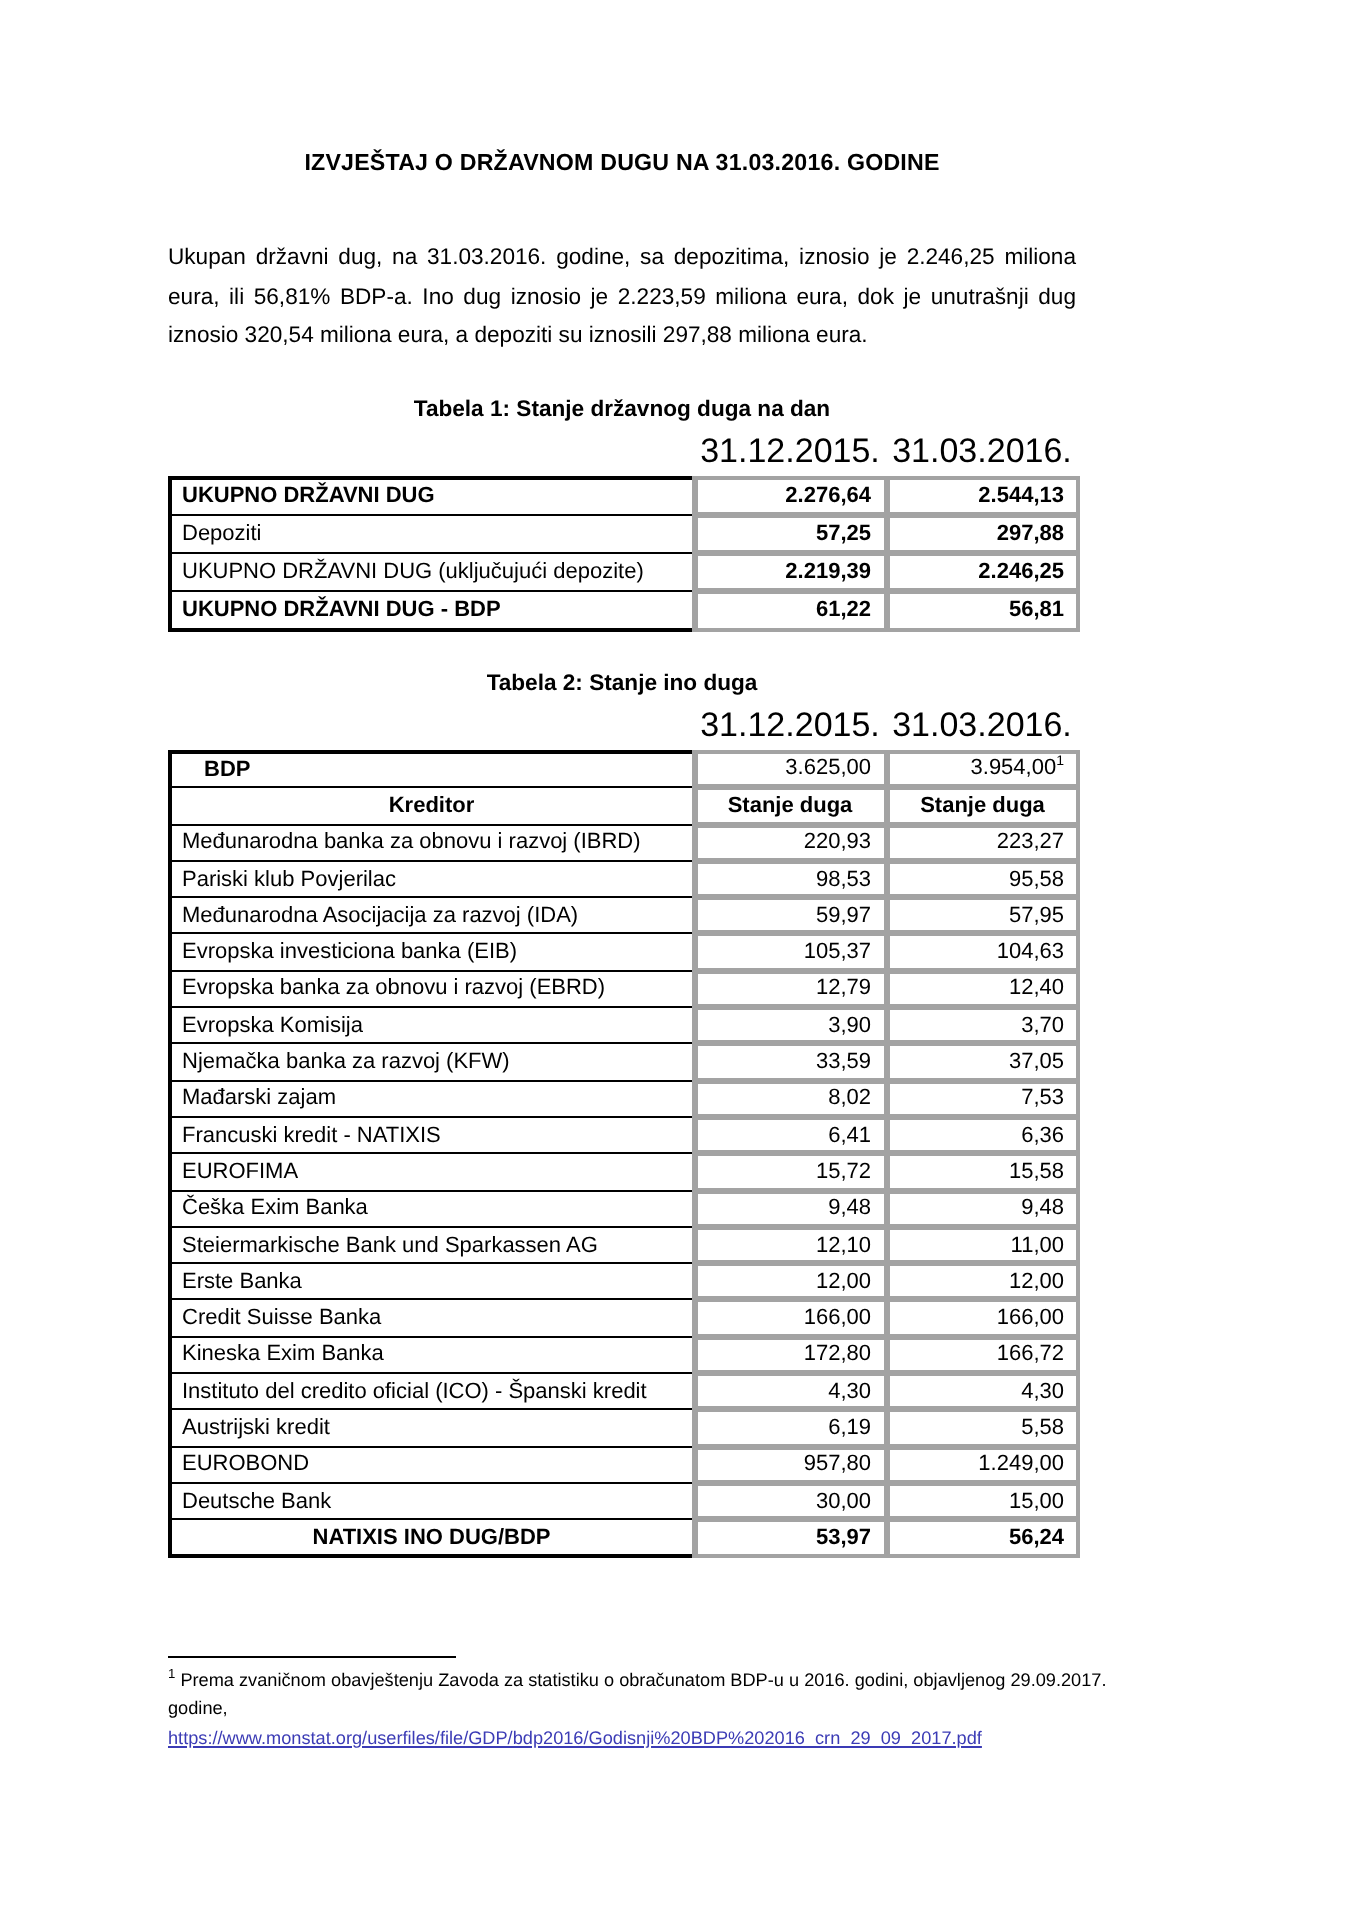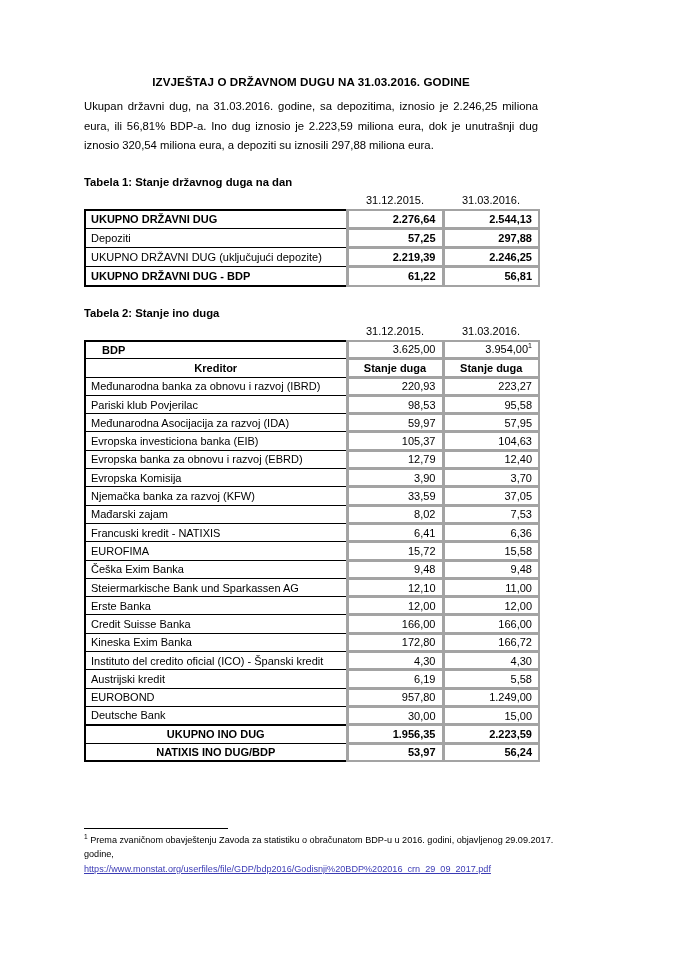--- a/index.html
+++ b/index.html
@@ -32,33 +32,34 @@
   .doc-title {
     font-size: 11.6px;
     font-weight: bold;
     text-align: center;
     letter-spacing: 0.1px;
     margin: 0 0 0 0;
     line-height: 16px;
   }
 
   .intro {
-    margin-top: 7px;
+    margin-top: 30px;
     font-size: 11.3px;
     line-height: 19.5px;
     text-align: justify;
     text-justify: inter-word;
   }
 
   .table-caption {
     font-size: 11.3px;
     font-weight: bold;
     margin-top: 19px;
     margin-bottom: 3px;
     line-height: 15px;
+    text-align: center;
   }
 
   table {
     border-collapse: collapse;
     width: 454px;
     table-layout: fixed;
     font-size: 11px;
   }
   table td, table th {
     padding: 0;
@@ -67,21 +68,21 @@
   }
 
   
   col.c-name { width: 262px; }
   col.c-num  { width:  96px; }
 
   
   .date-head td {
     border: none;
     height: 17px;
-    font-size: 11px;
+    font-size: 17px;
     text-align: center;
     padding-bottom: 2px;
     font-weight: normal;
   }
 
   
   .tbl td.name {
     border: 1px solid #000;
     border-width: 1px 1px 1px 2px;
     height: 18.4px;
@@ -328,25 +329,20 @@
           <tr>
             <td class="name">EUROBOND</td>
             <td class="num">957,80</td>
             <td class="num last">1.249,00</td>
           </tr>
           <tr>
             <td class="name">Deutsche Bank</td>
             <td class="num">30,00</td>
             <td class="num last">15,00</td>
           </tr>
-          <tr class="total">
-            <td class="name">UKUPNO INO DUG</td>
-            <td class="num">1.956,35</td>
-            <td class="num last">2.223,59</td>
-          </tr>
           <tr class="total-last">
             <td class="name">NATIXIS INO DUG/BDP</td>
             <td class="num">53,97</td>
             <td class="num last">56,24</td>
           </tr>
         </tbody>
     </table>
 
   </div>
 

